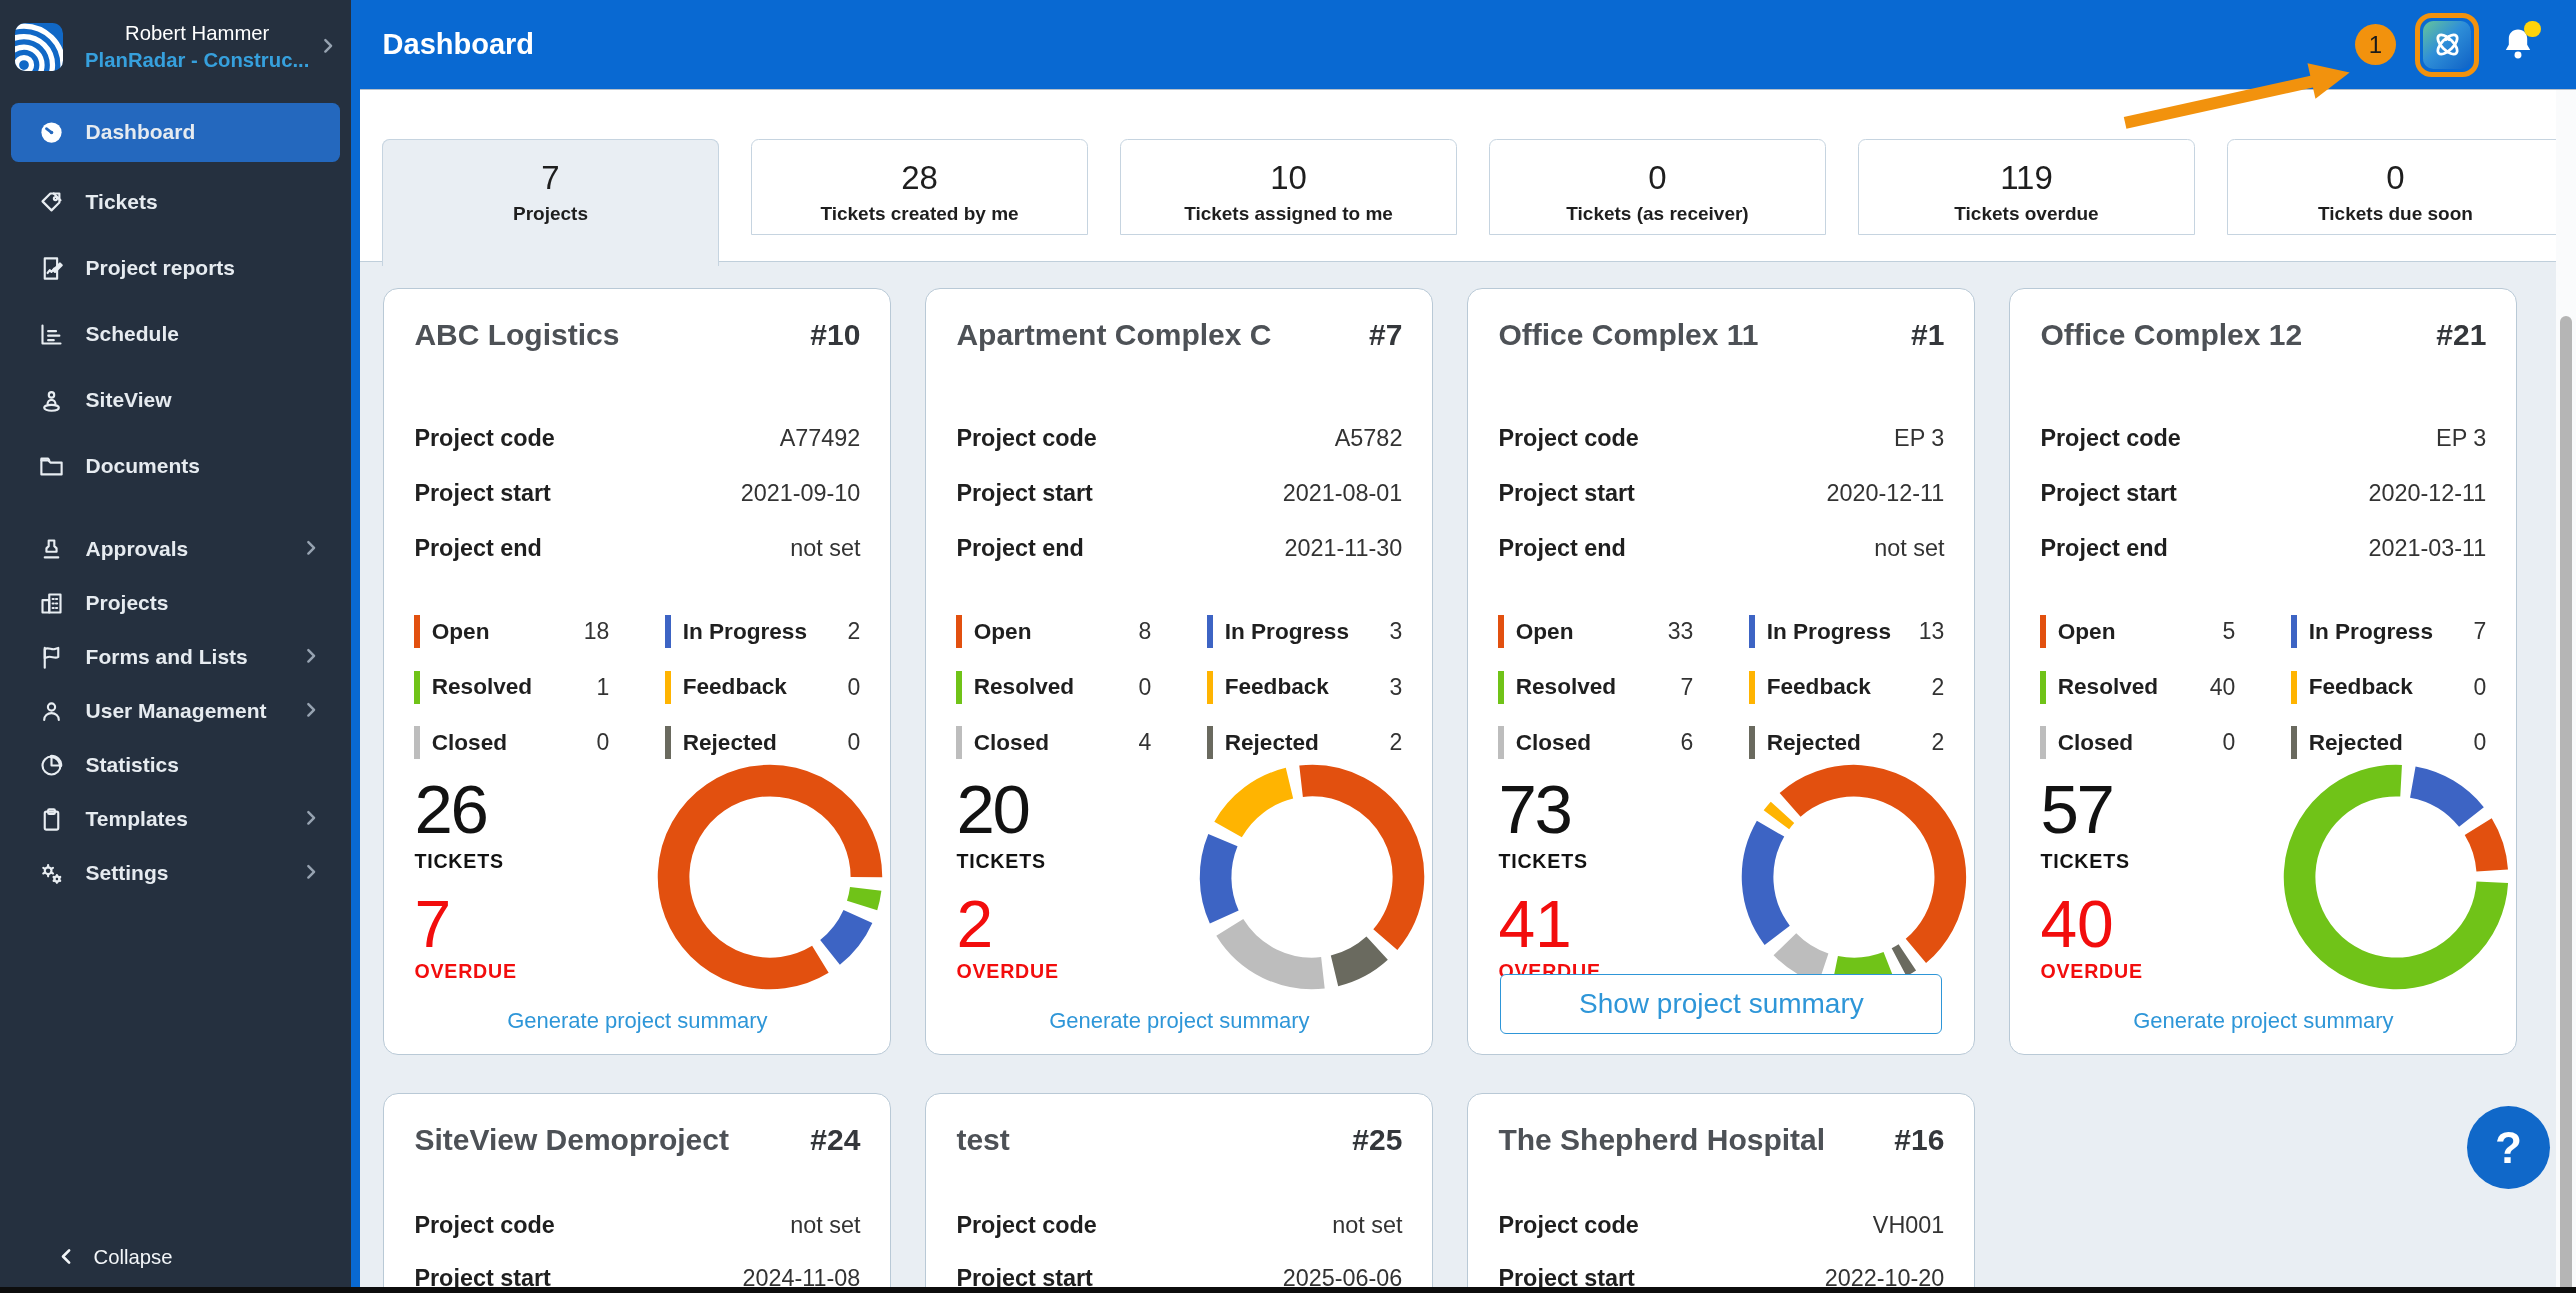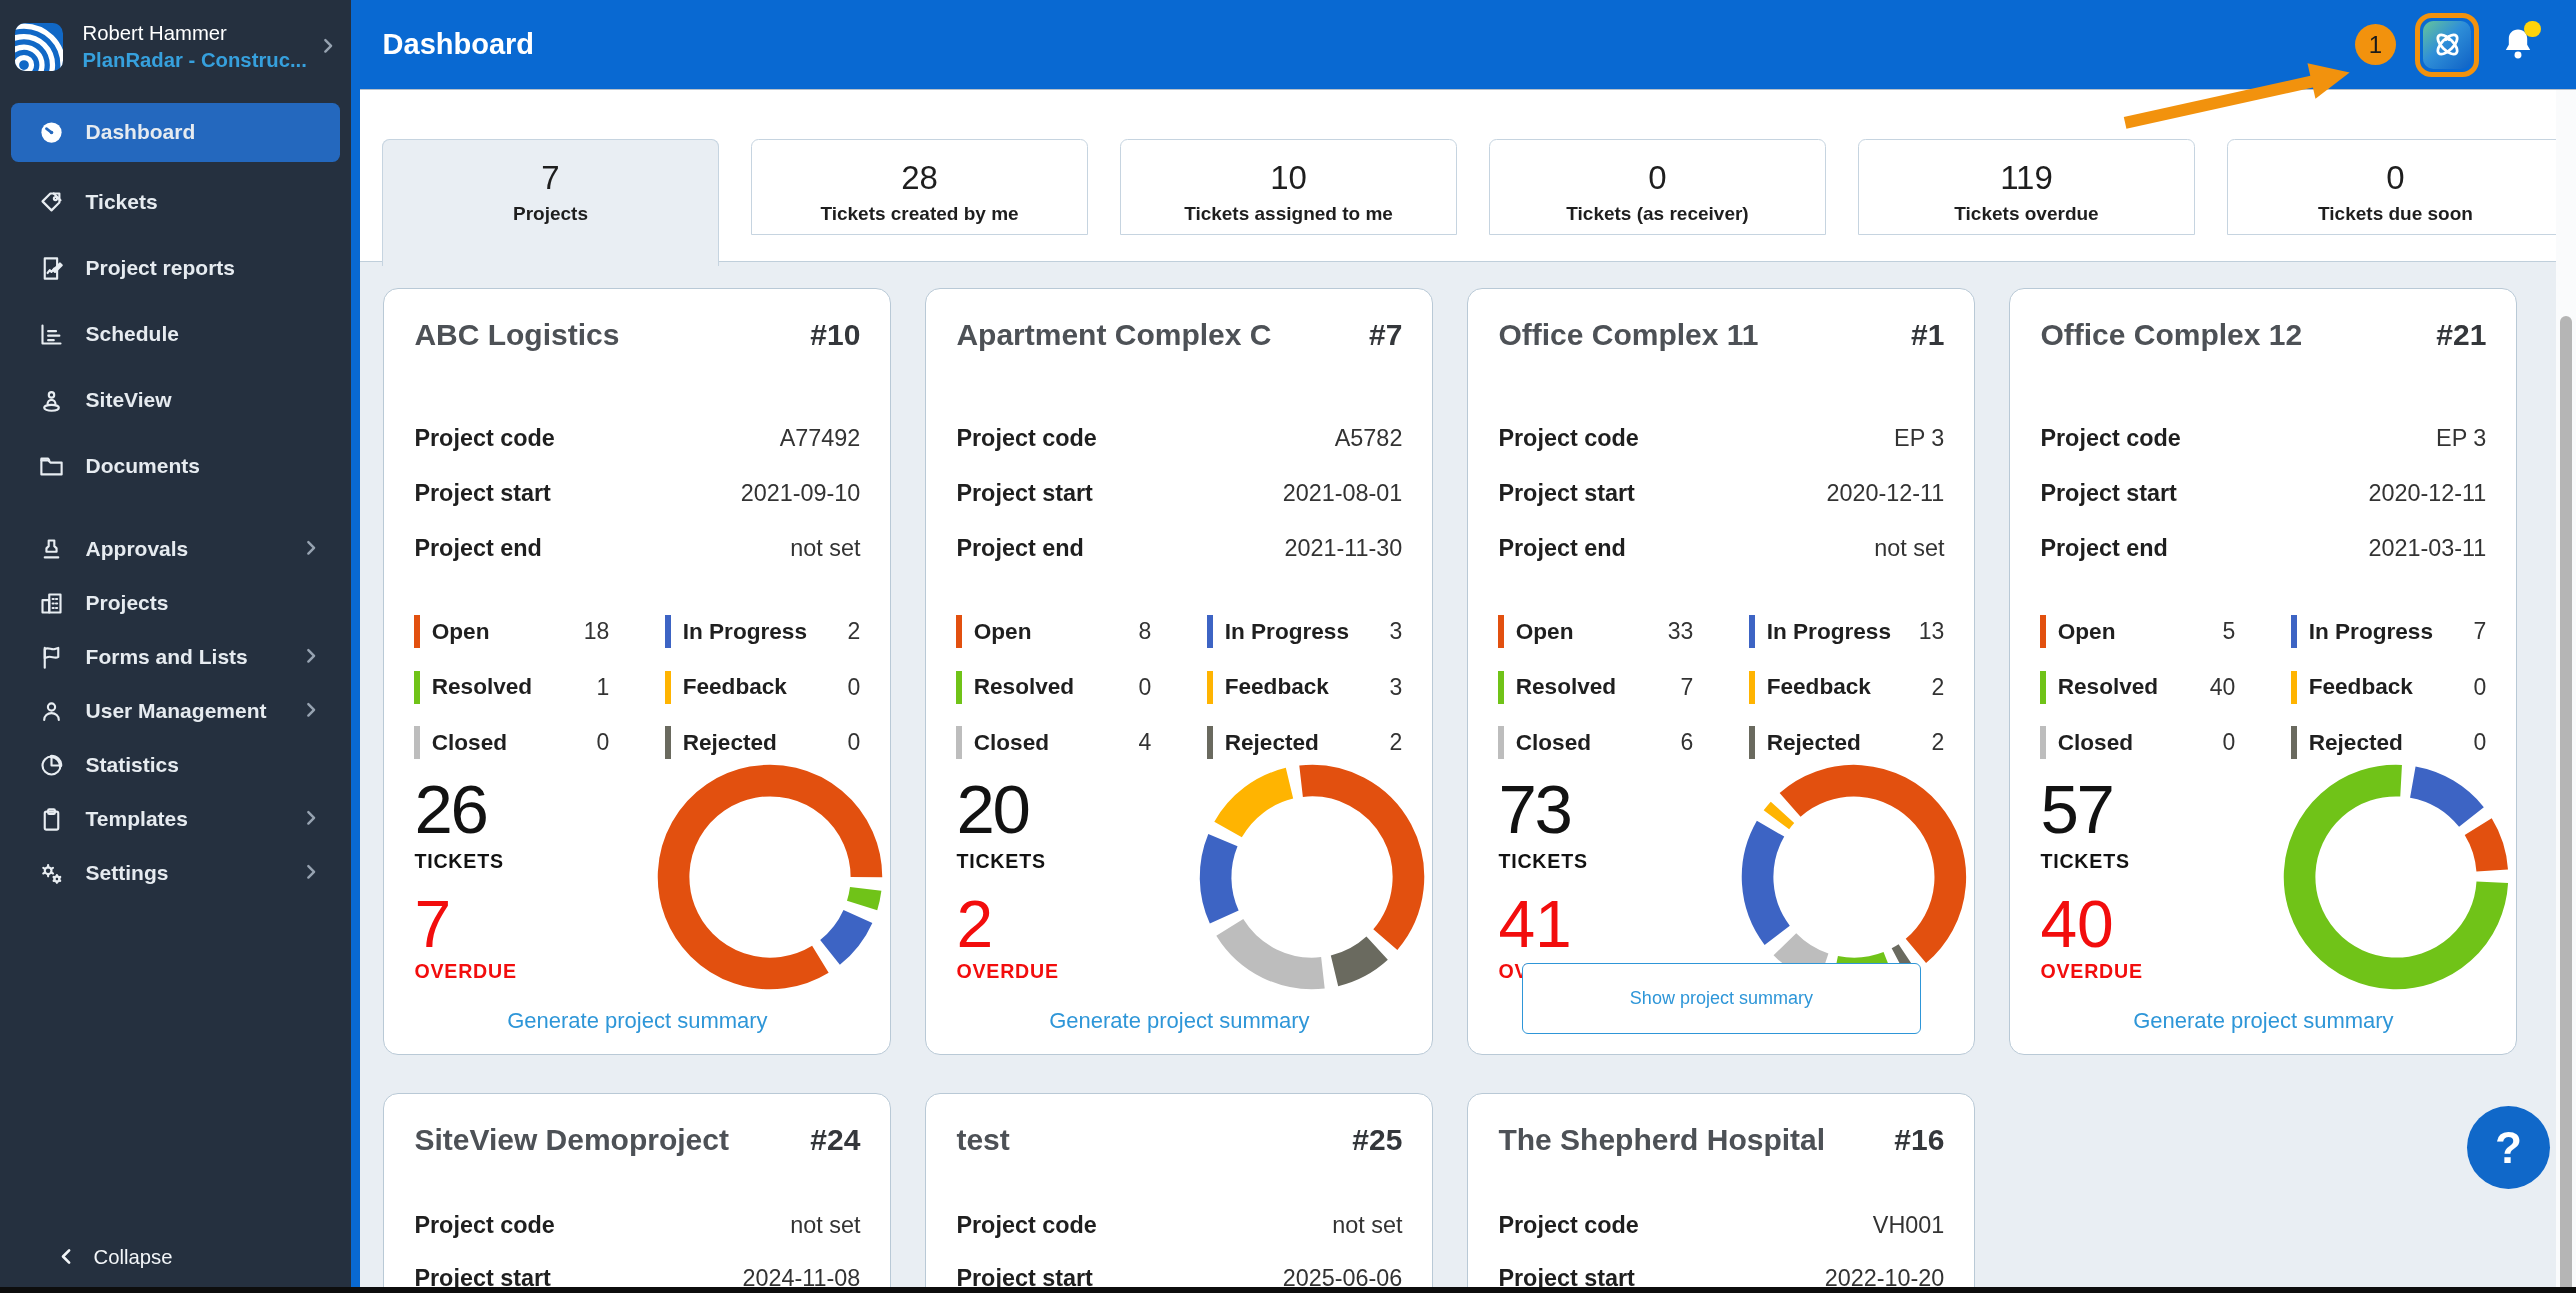--- a/index.html
+++ b/index.html
@@ -5,21 +5,21 @@
   * { margin:0; padding:0; box-sizing:border-box; }
   html,body { width:2576px; height:1293px; }
   body { font-family:"Liberation Sans", sans-serif; }
   .page { position:relative; width:2576px; height:1293px; background:#E9EEF3; overflow:hidden; }
 
   
   .sidebar { position:absolute; left:0; top:0; bottom:0; width:351px; background:#25303F; color:#E9EDF2; z-index:10; }
   .sidebar-accent { position:absolute; left:351px; top:0; bottom:0; width:9px; background:#0969D2; z-index:11; }
   .user-card { display:flex; align-items:center; padding:19.6px 13.6px 15px 15px; cursor:pointer; }
   .logo-sq { width:48px; height:48px; border-radius:10.6px; background:#1168C6; flex:none; overflow:hidden; }
-  .user-text { margin-left:19.6px; flex:1; min-width:0; }
+  .user-text { margin-left:19.6px; flex:1; min-width:0;text-align:center; }
   .user-name { font-size:20.3px; color:#FFFFFF; line-height:1.35; white-space:nowrap; }
   .user-account { font-size:20.3px; font-weight:bold; color:#36A0DD; line-height:1.35; white-space:nowrap; }
   .user-chev { color:#97A3B1; flex:none; margin-left:6px; }
   .menu { padding:13.6px 10.6px 0; }
   .menu-item { position:relative; display:flex; align-items:center; height:66px; padding:0 19.6px 0 27px; border-radius:7.5px; cursor:pointer; }
   .menu-item.compact { height:54px; }
   .menu-item.active { background:#2468BE; height:59px; margin-bottom:7.5px; }
   .menu-gap { height:22.6px; }
   .mi-icon { width:27px; height:27px; flex:none; display:flex; align-items:center; justify-content:center; }
   .mi-label { margin-left:21px; font-size:21px; font-weight:600; color:#E6EBF0; white-space:nowrap; }
@@ -69,21 +69,21 @@
   .sval { font-size:23px; color:#333333; }
   .card-metrics { position:absolute; left:30px; right:7.5px; top:475px; height:230px; display:flex; justify-content:space-between; }
   .nums { padding-top:10.6px; }
   .tickets-num { font-size:69px; color:#121212; line-height:1; letter-spacing:-2.3px; }
   .tickets-cap { font-size:19.6px; font-weight:bold; color:#121212; letter-spacing:0.8px; margin-top:6px; }
   .overdue-num { font-size:66px; color:#F20D0D; line-height:1; margin-top:18px; }
   .overdue-cap { font-size:19.6px; font-weight:bold; color:#F20D0D; letter-spacing:0.8px; margin-top:3px; }
   .donut-box { width:226px; height:226px; }
   .card-action { position:absolute; left:0; right:0; bottom:19.6px; text-align:center; }
   .action-link { font-size:22px; color:#2E96D8; cursor:pointer; display:inline-block; }
-  .action-button { font-size:18px; color:#2E96D8; background:#FFFFFF; border:1.5px solid #2E96D8; border-radius:6px; padding:24px 0; width:399px; cursor:pointer; }
+  .action-button { font-size:28px; color:#2E96D8; background:#FFFFFF; border:1.5px solid #2E96D8; border-radius:6px; padding:13px 0; width:442px; cursor:pointer; }
 
   
   .scroll-track { position:absolute; right:0; top:90px; bottom:6px; width:19.6px; background:#FAFBFC; z-index:20; }
   .scroll-thumb { position:absolute; right:3.8px; top:226px; width:12px; height:1010px; border-radius:6px; background:#B5B5B5; cursor:pointer; }
   .arrow-overlay { position:absolute; left:1997px; top:0; width:422px; height:181px; z-index:30; pointer-events:none; }
   .help-btn { position:absolute; left:2467px; top:1106px; width:83px; height:83px; border-radius:50%; background:#1068C9; color:#FFFFFF; font-size:44px; font-weight:bold; display:flex; align-items:center; justify-content:center; z-index:40; cursor:pointer; }
   .bottom-strip { position:absolute; left:0; right:0; bottom:0; height:6px; background:#0D0D0D; z-index:50; }
 </style>
 </head>
 <body>

